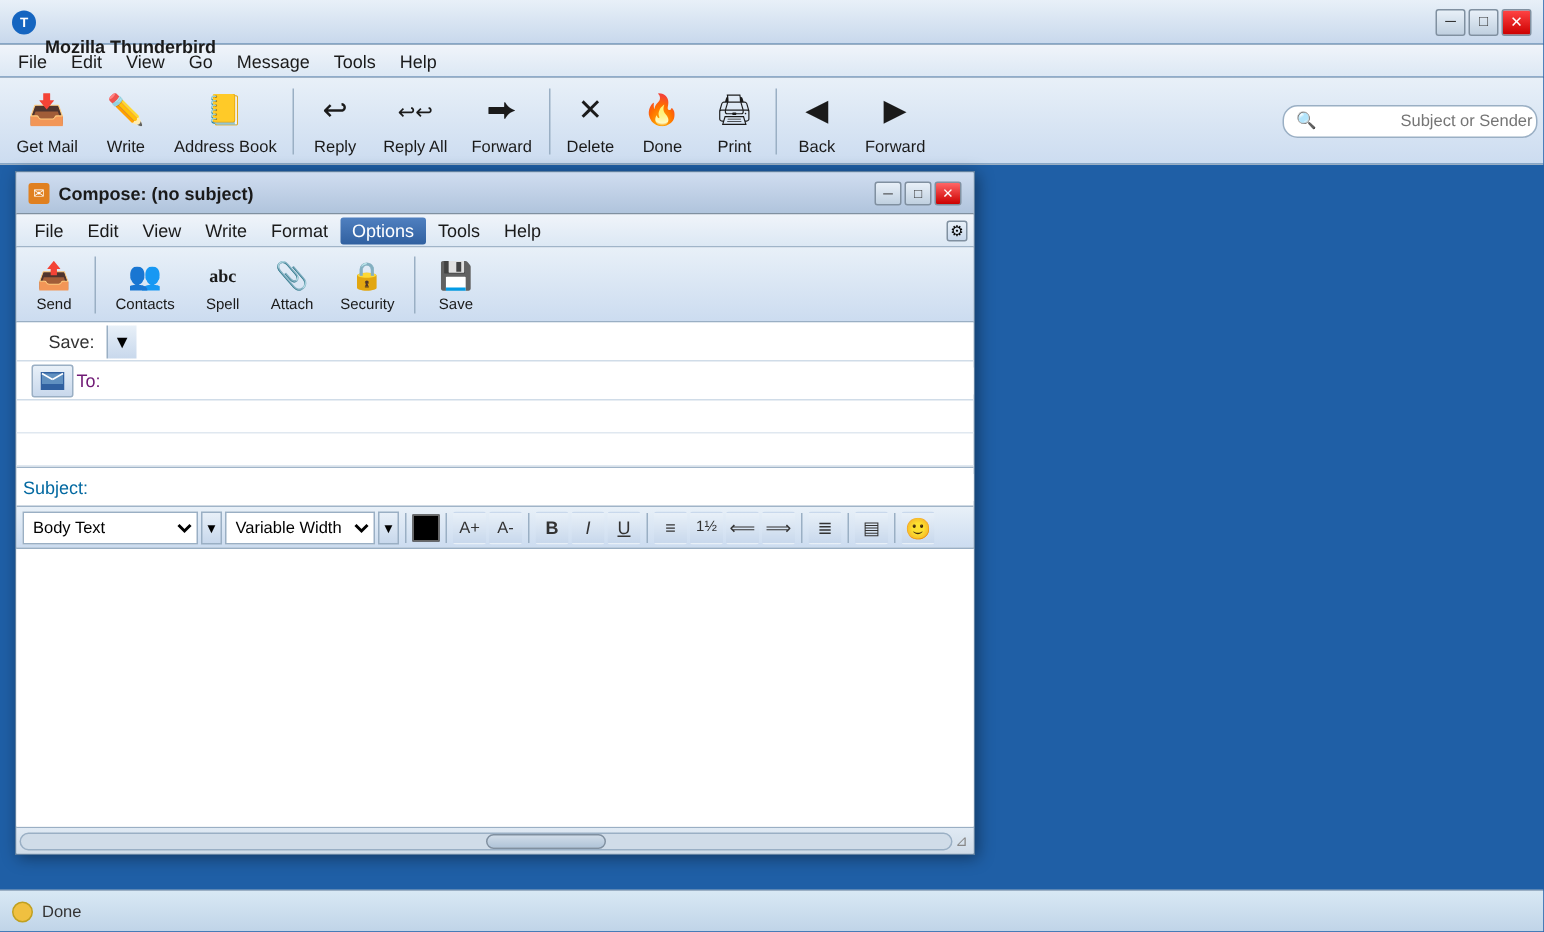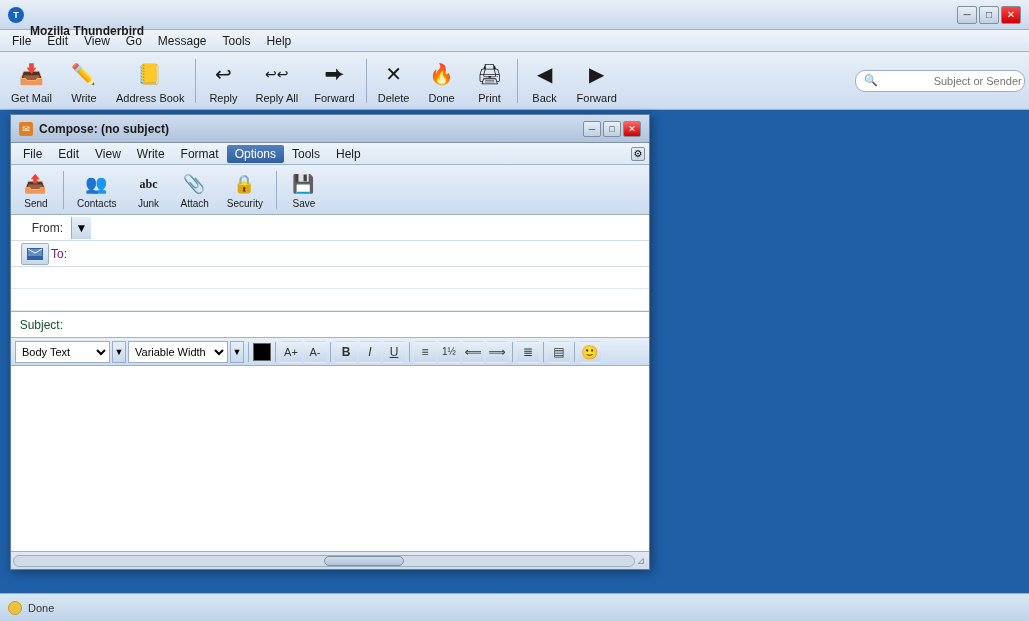--- a/index.html
+++ b/index.html
@@ -291,24 +291,24 @@
 
     
     .subject-row {
       display: flex; align-items: center;
       background: white;
       border-bottom: 1px solid #a0b4c8;
       height: 26px;
     }
     .subject-label {
       width: 60px;
-      text-align: right;
+      text-align: center;
       padding-right: 8px;
       font-size: 12px;
-      color: #14532d;
+      color: #0369a1;
       flex-shrink: 0;
     }
     .subject-input {
       flex: 1;
       border: none;
       outline: none;
       font-size: 12px;
       padding: 2px 4px;
     }
 
@@ -506,40 +506,40 @@
         <div class="ctool-icon">📤</div>
         <span>Send</span>
       </div>
       <div class="ctool-sep"></div>
       <div class="ctool-btn">
         <div class="ctool-icon">👥</div>
         <span>Contacts</span>
       </div>
       <div class="ctool-btn">
         <div class="ctool-icon" style="font-size:12px;font-family:serif;font-weight:bold">abc</div>
-        <span>Junk</span>
+        <span>Spell</span>
       </div>
       <div class="ctool-btn">
         <div class="ctool-icon">📎</div>
         <span>Attach</span>
       </div>
       <div class="ctool-btn">
         <div class="ctool-icon">🔒</div>
         <span>Security</span>
       </div>
       <div class="ctool-sep"></div>
       <div class="ctool-btn">
         <div class="ctool-icon">💾</div>
         <span>Save</span>
       </div>
     </div>
 
     <div class="compose-headers">
       <div class="header-row">
-        <span class="header-label">From:</span>
+        <span class="header-label">Save:</span>
         <div class="from-dropdown">
           <div style="width:20px;height:22px;background:linear-gradient(to bottom,#e8f0f8,#c8d8ec);border-left:1px solid #9aafc4;display:flex;align-items:center;justify-content:center;cursor:pointer">▼</div>
         </div>
       </div>
 
       <div class="header-row">
         <div style="display:flex;align-items:center;width:60px;justify-content:flex-end;padding-right:4px;flex-shrink:0">
           <div class="to-btn">
             <svg width="16" height="12" viewBox="0 0 16 12">
               <rect width="16" height="12" fill="#3060a0"></rect>
@@ -556,21 +556,21 @@
       <div class="extra-row"></div>
       <div class="extra-row"></div>
     </div>
 
     <div class="subject-row">
       <span class="subject-label">Subject:</span>
       <input type="text" class="subject-input" value="" style="">
     </div>
 
     <div class="format-toolbar">
-      <select class="fmt-select" style="width:95px">
+      <select class="fmt-select" style="width:117px">
         <option>Body Text</option>
       </select>
       <div style="width:14px;height:22px;background:linear-gradient(to bottom,#e8f0f8,#c8d8ec);border:1px solid #9aafc4;display:flex;align-items:center;justify-content:center;cursor:pointer;font-size:9px">▼</div>
       <select class="fmt-select" style="width:100px">
         <option>Variable Width</option>
       </select>
       <div style="width:14px;height:22px;background:linear-gradient(to bottom,#e8f0f8,#c8d8ec);border:1px solid #9aafc4;display:flex;align-items:center;justify-content:center;cursor:pointer;font-size:9px">▼</div>
       <div class="fmt-sep"></div>
       <div class="color-swatch"></div>
       <div class="fmt-sep"></div>

